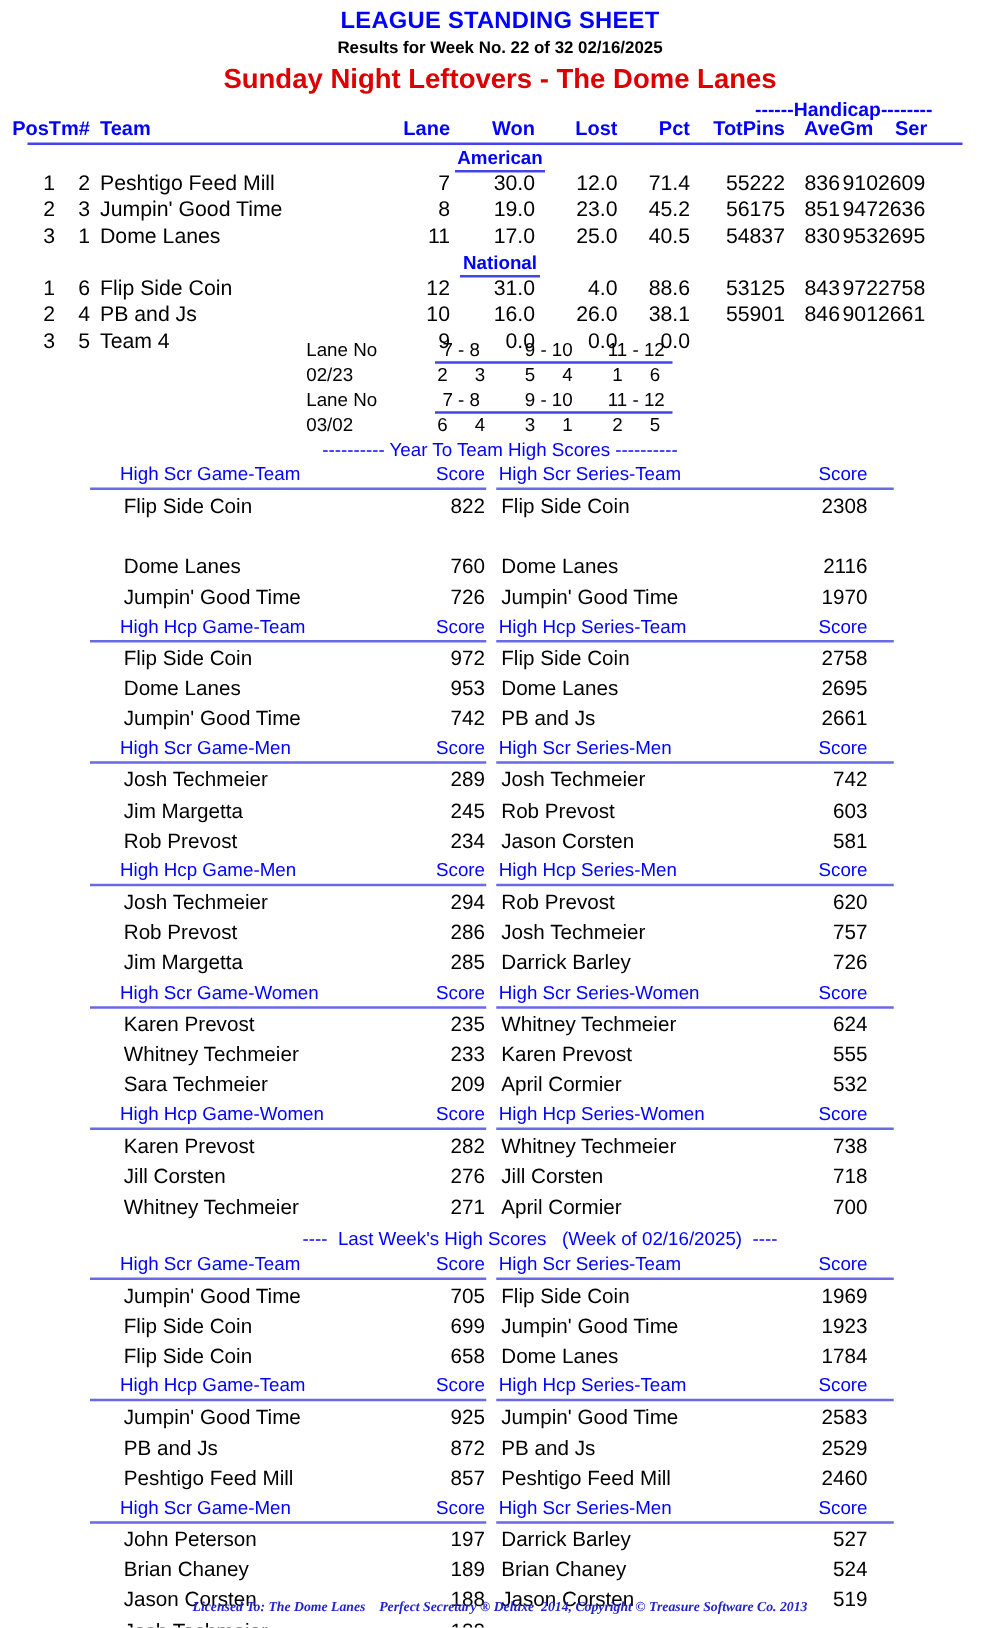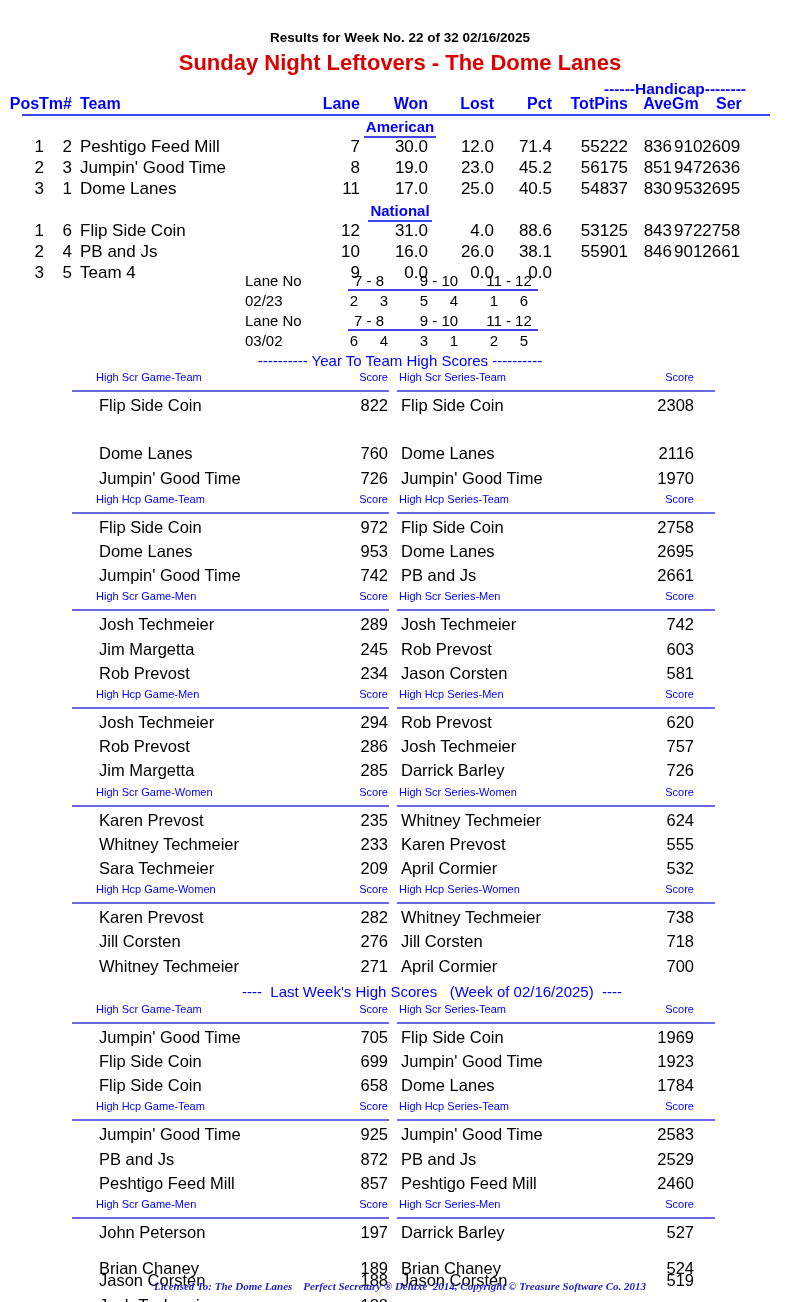--- a/index.html
+++ b/index.html
@@ -135,21 +135,21 @@
     font-size: 15px;
     white-space: pre;
   }
 
   
   .sc-hdr {
     position: absolute;
     left: 0; width: 676px;
     height: 21px;
     color: #0000ff;
-    font-size: 11px;
+    font-size: 15px;
   }
   .sc-hdr span { position: absolute; white-space: pre; }
   .sc-hdr .h-l-name  { left: 96px;  text-align: left; }
   .sc-hdr .h-l-score { left: 300px; width: 88px; text-align: right; }
   .sc-hdr .h-r-name  { left: 399px; text-align: left; }
   .sc-hdr .h-r-score { left: 604px; width: 90px; text-align: right; }
   .sc-rule-l { position: absolute; left: 72px;  width: 317px; height: 2px; background: #6a6ae6; }
   .sc-rule-r { position: absolute; left: 397px; width: 318px; height: 2px; background: #6a6ae6; }
 
   .sc-row {
@@ -176,20 +176,21 @@
     font-weight: bold;
     font-size: 11px;
     white-space: pre;
   }
 </style>
 </head>
 <body>
 
 <div class="sheet">
 
+  <div class="title-main">LEAGUE STANDING SHEET</div>
   <div class="title-sub">Results for Week No. 22 of 32    02/16/2025</div>
   <div class="title-league">Sunday Night Leftovers - The Dome Lanes</div>
 
   <div class="handicap-label">------Handicap--------</div>
 
   <div class="std-hdr">
     <span class="c-pos" style="left:0px;width:72px;text-align:right;">PosTm#</span>
     <span class="c-team">Team</span>
     <span class="c-lane">Lane</span>
     <span class="c-won">Won</span>
@@ -541,21 +542,21 @@
         <span class="h-r-score">Score</span>
         <div class="sc-rule-l" style="top: 19px;"></div>
         <div class="sc-rule-r" style="top: 19px;"></div>
       </div>
       <div class="sc-row" style="top: 1223px;">
         <span class="r-l-name">John Peterson</span>
         <span class="r-l-score">197</span>
         <span class="r-r-name">Darrick Barley</span>
         <span class="r-r-score">527</span>
       </div>
-      <div class="sc-row" style="top: 1247.2px; margin-top: 12px;">
+      <div class="sc-row" style="top: 1247.2px;">
         <span class="r-l-name">Brian Chaney</span>
         <span class="r-l-score">189</span>
         <span class="r-r-name">Brian Chaney</span>
         <span class="r-r-score">524</span>
       </div>
       <div class="sc-row" style="top: 1271.4px;">
         <span class="r-l-name">Jason Corsten</span>
         <span class="r-l-score">188</span>
         <span class="r-r-name">Jason Corsten</span>
         <span class="r-r-score">519</span>

